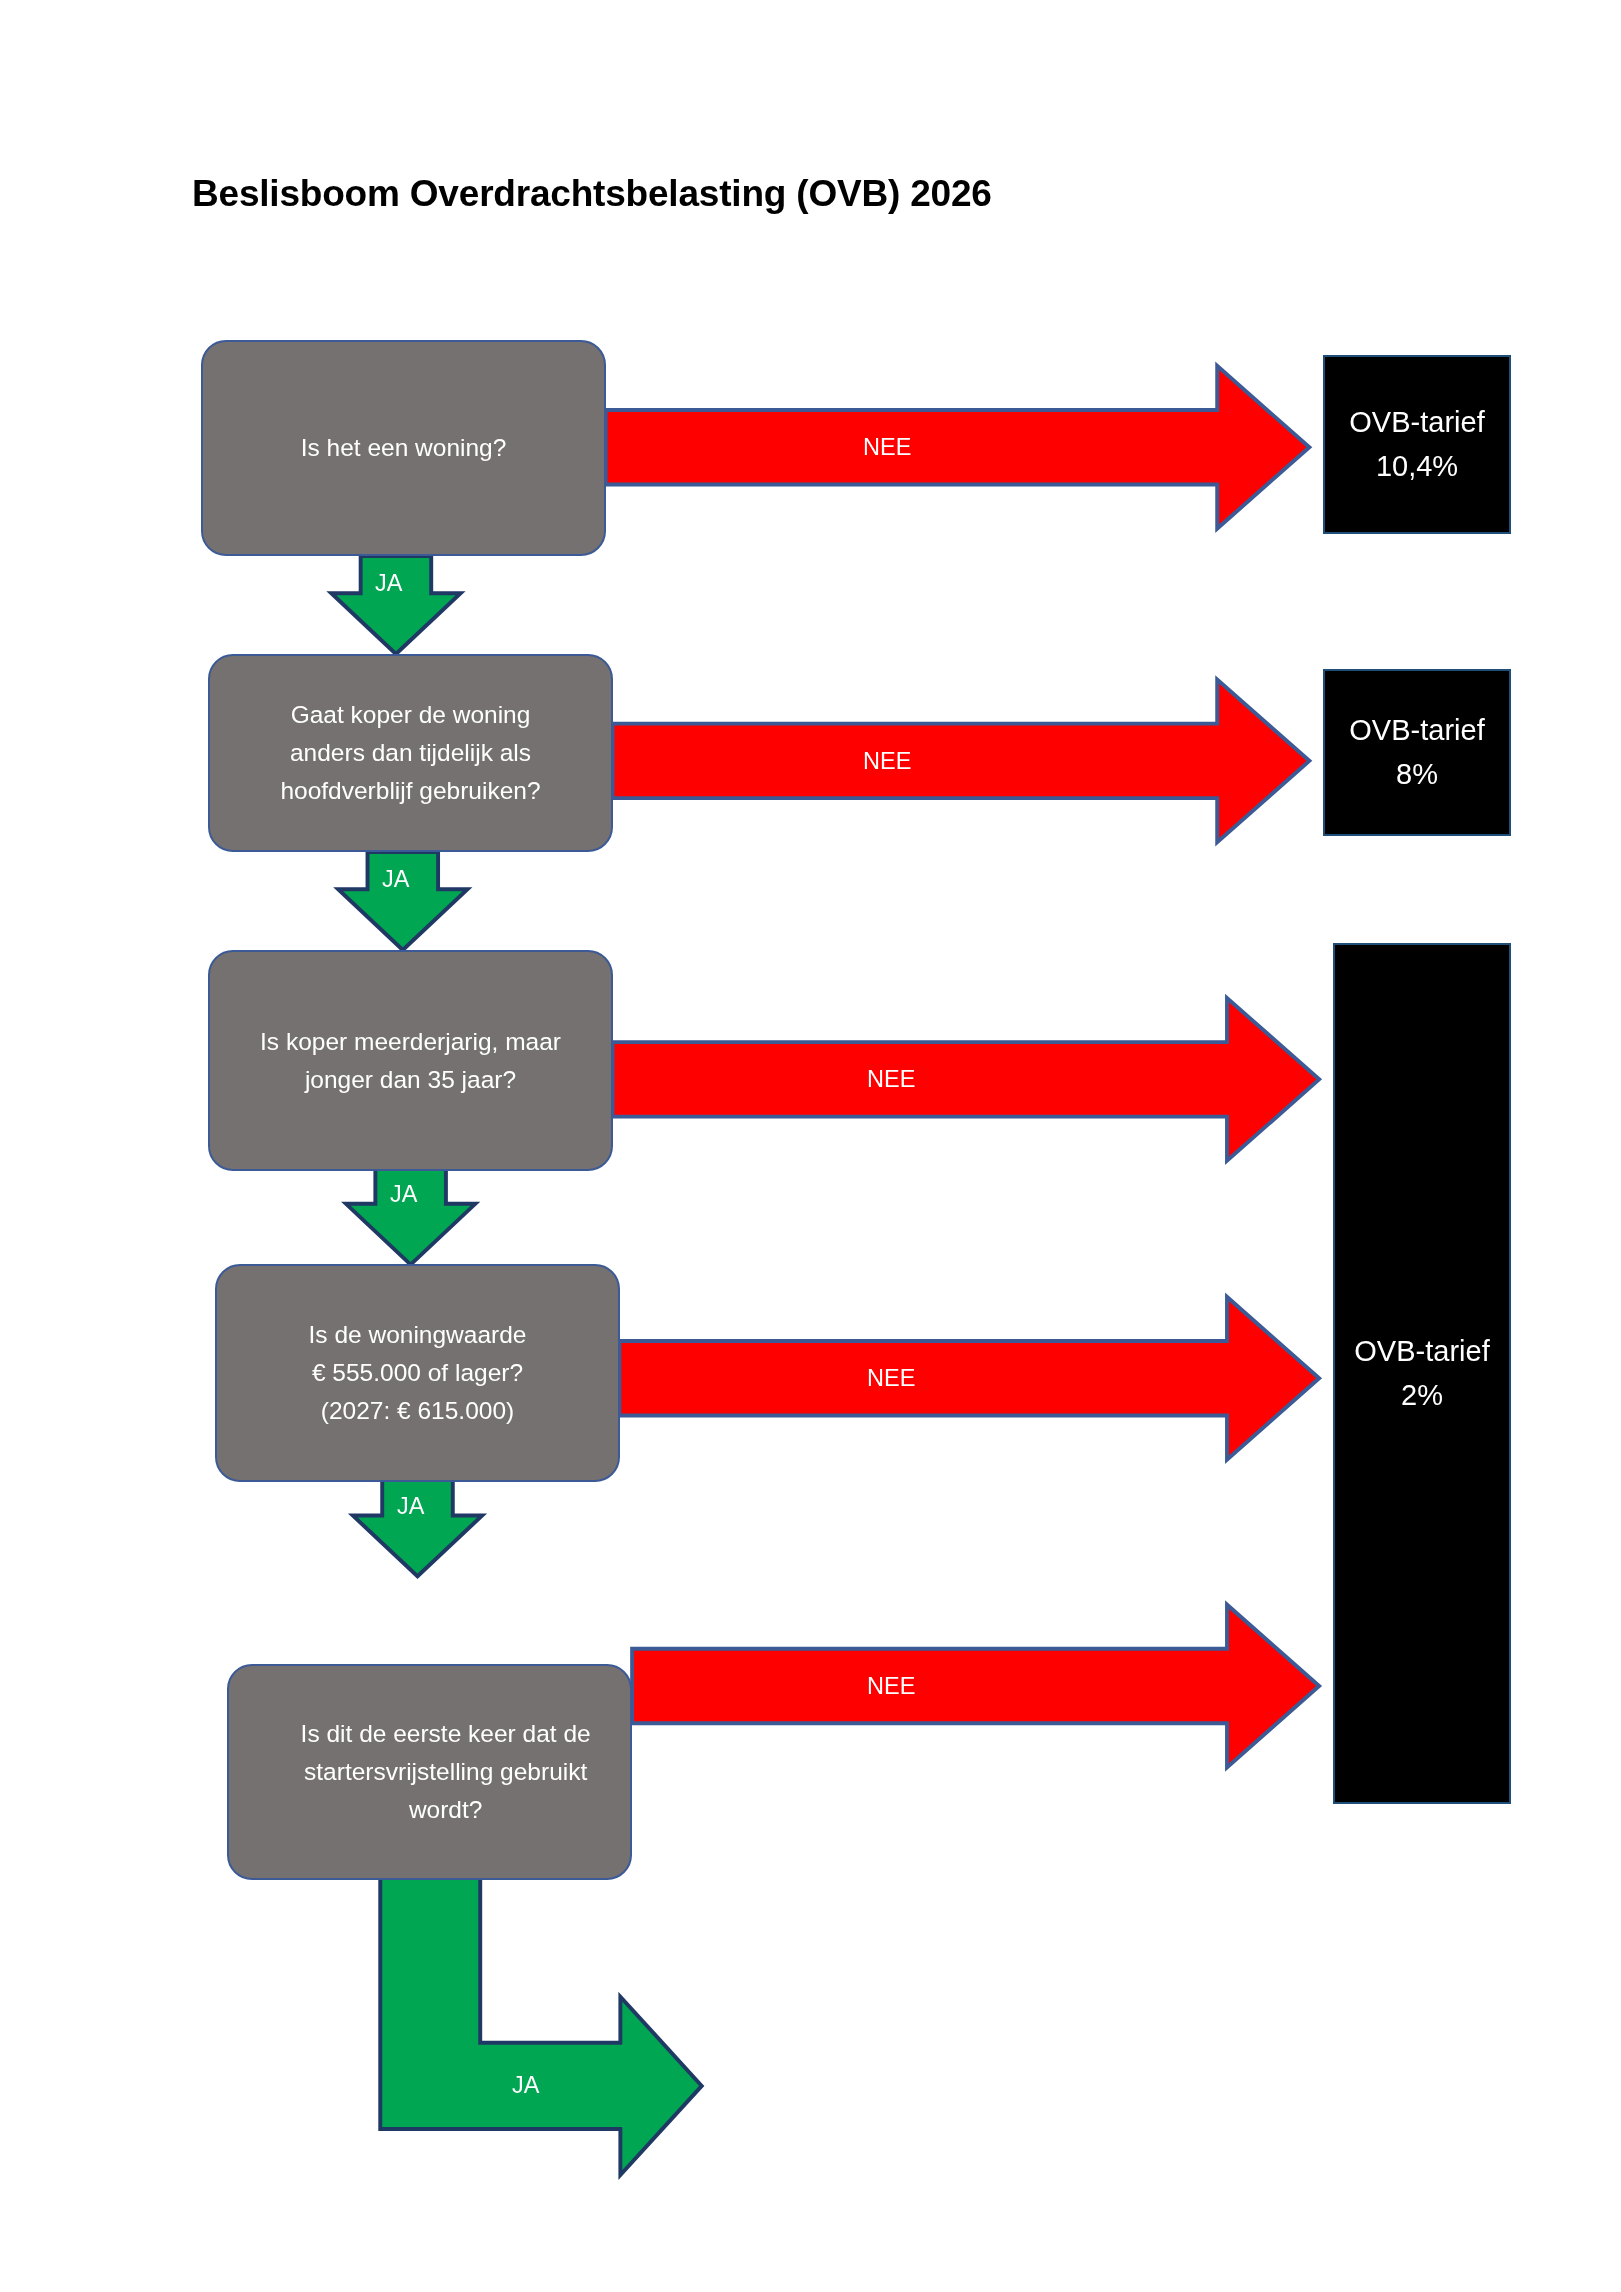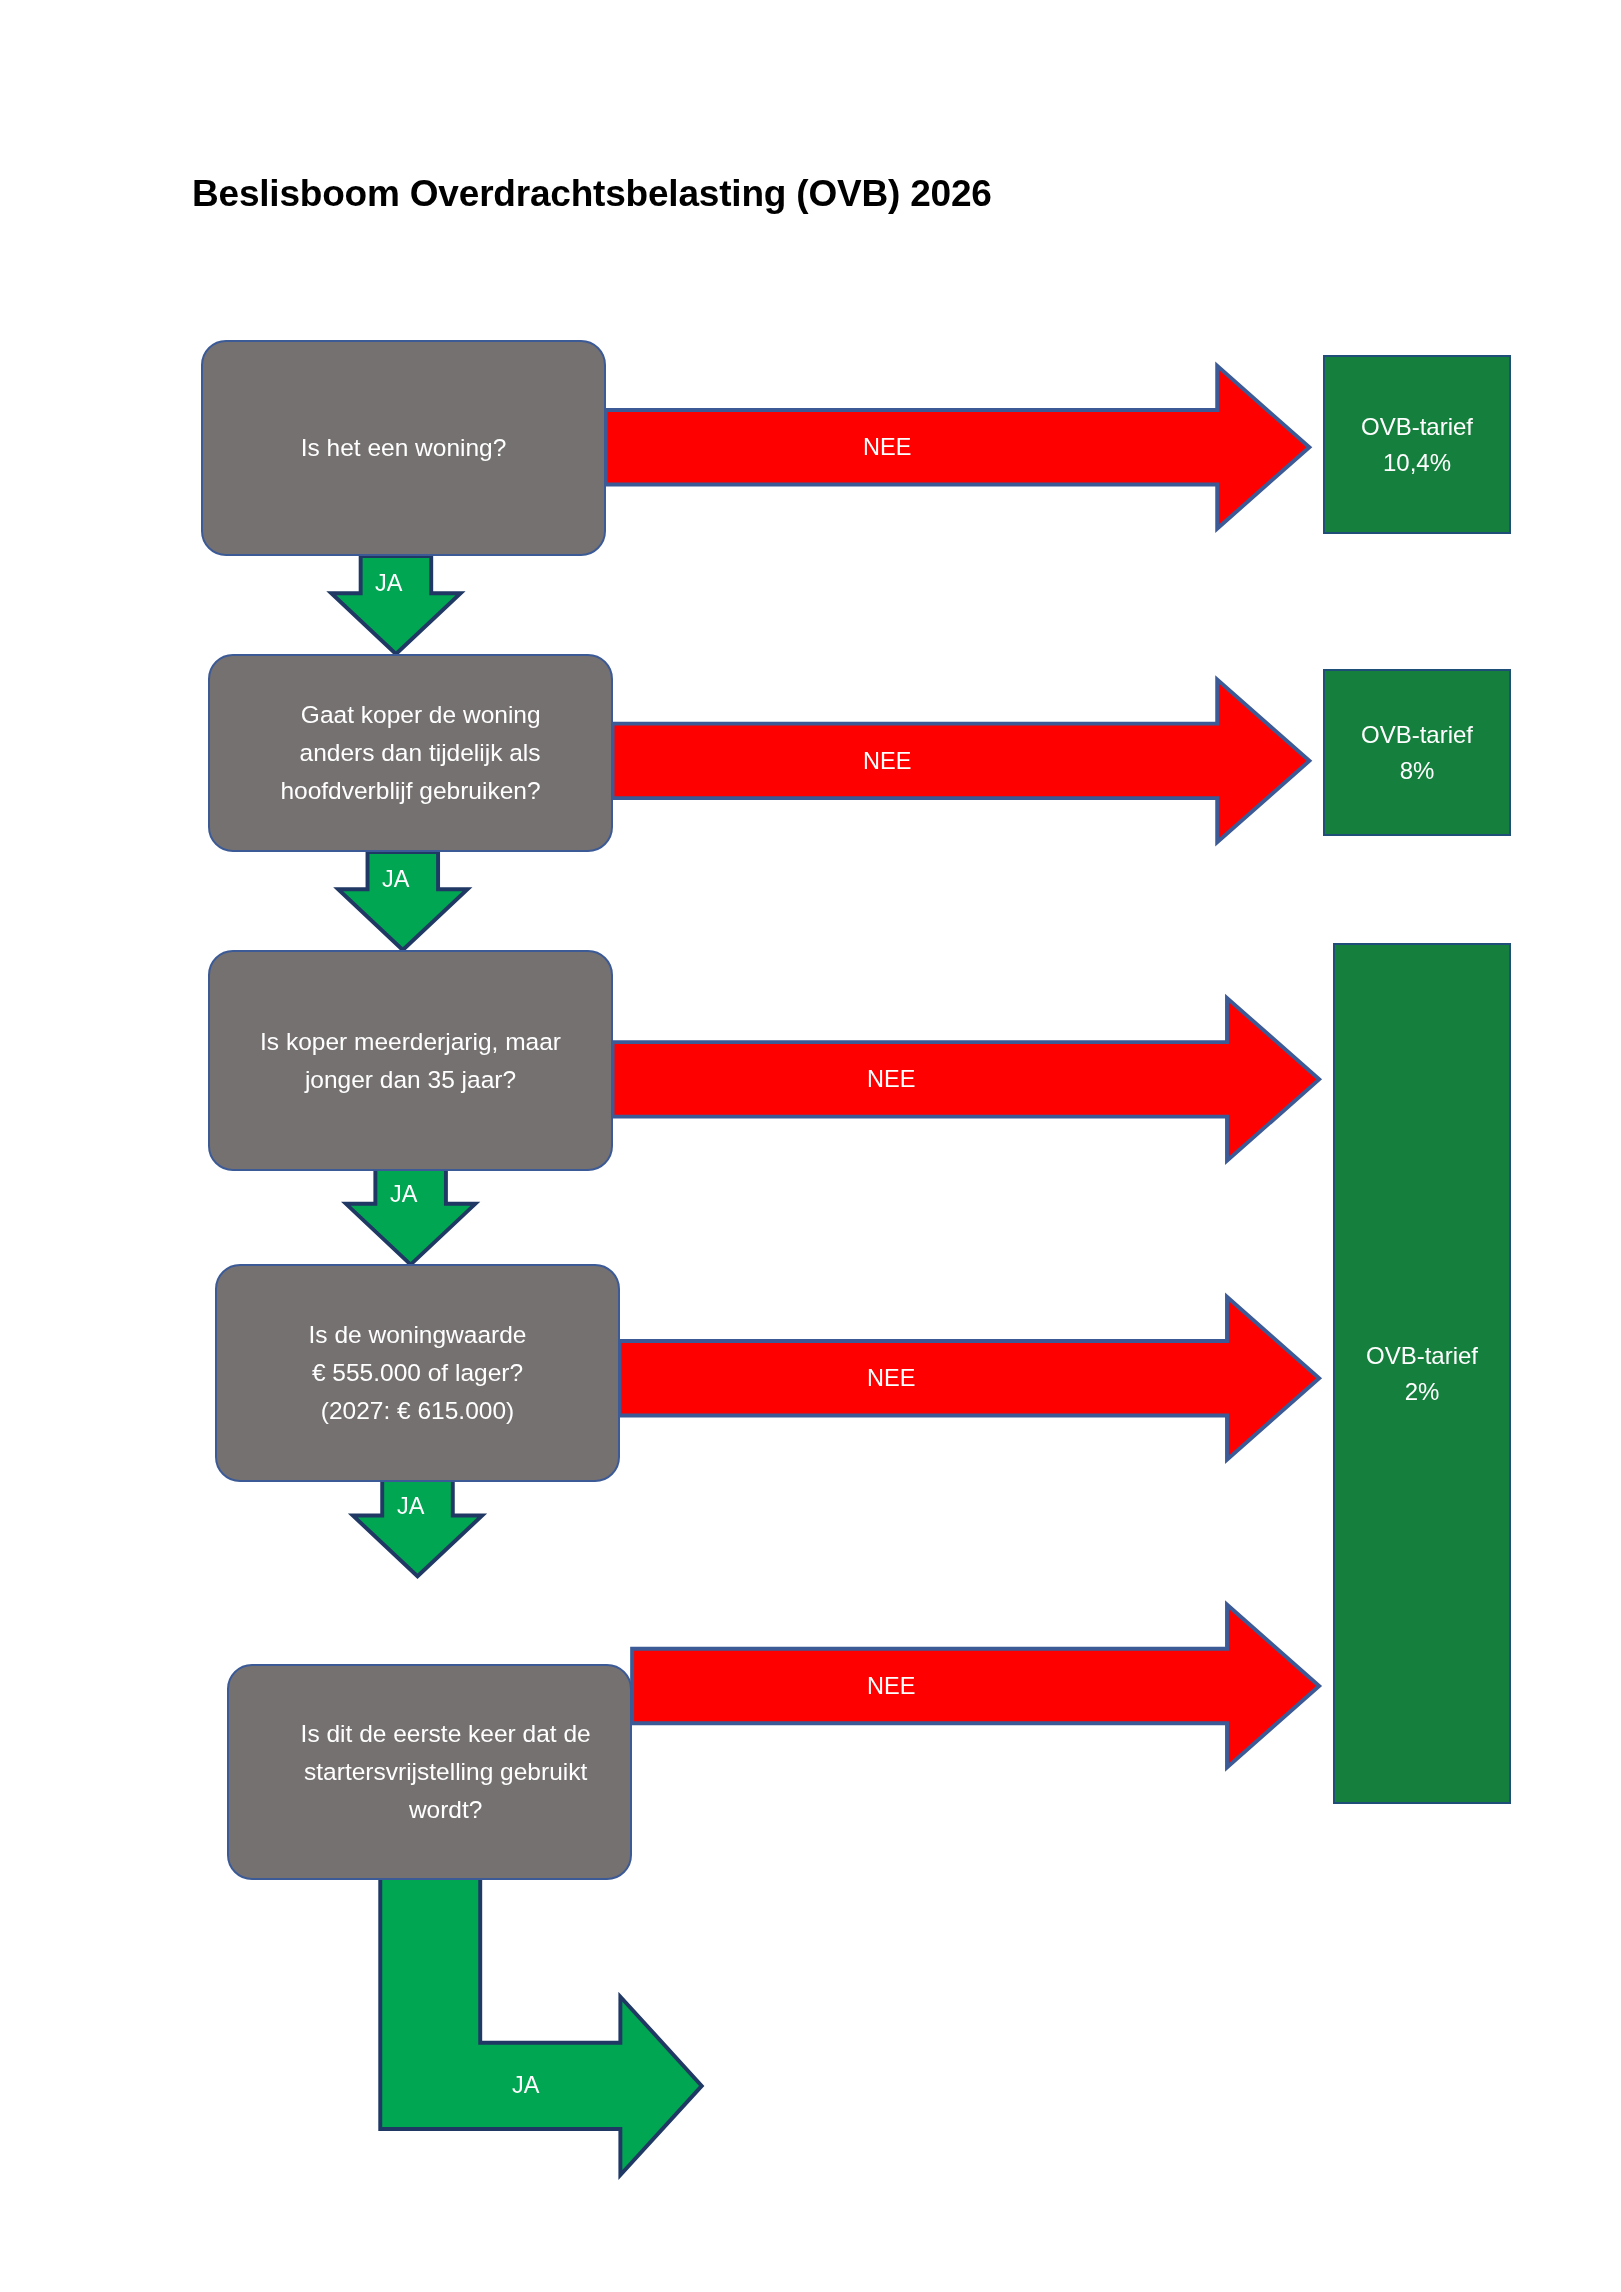--- a/index.html
+++ b/index.html
@@ -44,28 +44,28 @@
     text-align: center;
     font-size: 24.5px;
     line-height: 1.55;
     padding: 0 15.7px;
   }
   .decision .txt { display: block; }
   
   .result {
     position: absolute;
     box-sizing: border-box;
-    background: #15803d;
+    background: #000000;
     border: 2px solid #1F4E79;
     color: #ffffff;
     display: flex;
     align-items: center;
     justify-content: center;
     text-align: center;
-    font-size: 24px;
+    font-size: 29px;
     line-height: 1.5;
   }
   
   .arrow-label {
     position: absolute;
     color: #ffffff;
     font-size: 23.5px;
     text-align: center;
     pointer-events: none;
     white-space: nowrap;
@@ -101,21 +101,21 @@
   </svg>
 
   <div class="title">Beslisboom Overdrachtsbelasting (OVB) 2026</div>
 
   <div class="decision" style="left:201px; top:340px; width:405px; height:216px;">
     <span>
       <span class="txt">Is het een woning?</span>
     </span>
   </div>
 
-  <div class="decision" style="left:208px; top:654px; width:405px; height:198px;text-align:right;">
+  <div class="decision" style="left:208px; top:654px; width:405px; height:198px;">
     <span>
       <span class="txt">Gaat koper de woning</span>
       <span class="txt">anders dan tijdelijk als</span>
       <span class="txt">hoofdverblijf gebruiken?</span>
     </span>
   </div>
 
   <div class="decision" style="left:208px; top:950px; width:405px; height:221px;">
     <span>
       <span class="txt">Is koper meerderjarig, maar</span>

